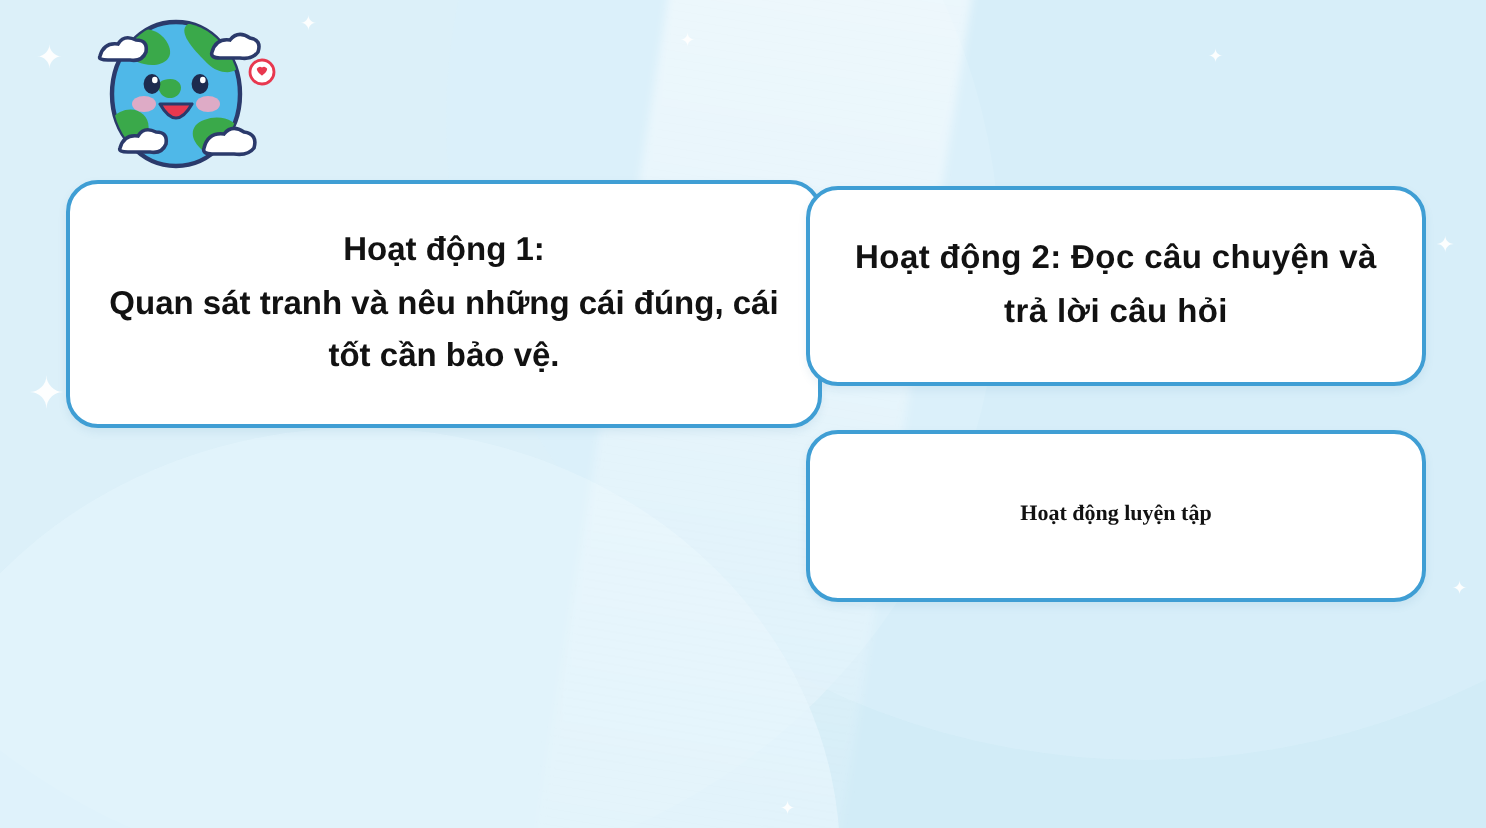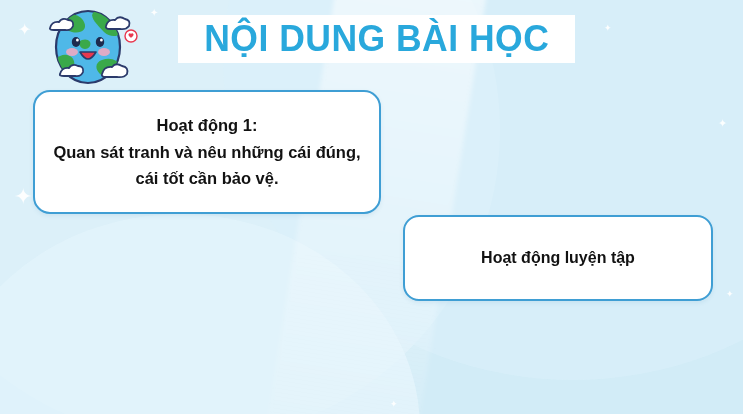--- a/index.html
+++ b/index.html
@@ -110,31 +110,31 @@
     text-align: center;
     color: #121212;
     font-weight: bold;
     box-shadow: 0 2px 4px rgba(60,130,170,.10);
   }
   .card-text {
     padding: 0 14px;
     line-height: 1.62;
   }
 
-  #card-1 { left: 33px;  top: 90px;  width: 348px; height: 124px; border-radius: 17px; }
+  #card-1 { left: 33px;  top: 90px;  width: 378px; height: 124px; }
   #card-1 .card-text { font-size: 16.5px; }
 
   #card-3 { left: 33px;  top: 255px; width: 348px; height: 148px; }
   #card-3 .card-text { font-size: 16.5px; }
 
   #card-2 { left: 403px; top: 93px;  width: 310px; height: 100px; }
   #card-2 .card-text { font-size: 16.5px; letter-spacing: .2px; }
 
   #card-4 { left: 403px; top: 215px; width: 310px; height: 86px; }
-  #card-4 .card-text { font-size: 16px; }
+  #card-4 .card-text { font-size: 11px; font-family: Liberation Serif, serif; }
 
   #card-5 { left: 403px; top: 313px; width: 310px; height: 83px; }
   #card-5 .card-text { font-size: 16.5px; }
 </style>
 </head>
 <body>
 
 <div id="slide">
 
   <div class="bg-wash-a"></div>
@@ -186,28 +186,28 @@
         <path d="M66 70 q2 -8 10 -7 q4 -5 10 -1 q7 1 5 8 q-3 4 -10 3 l-11 0 q-5 0 -4 -3 Z"></path>
       </g>
 
       <g transform="translate(95,32)">
         <circle cx="0" cy="0" r="6" fill="#ffffff" stroke="#e8384f" stroke-width="1.4"></circle>
         <path d="M-2.6 -1.6 a1.7 1.7 0 0 1 2.6 -0.6 a1.7 1.7 0 0 1 2.6 0.6 c0 1.7 -2.6 3.4 -2.6 3.4 s-2.6 -1.7 -2.6 -3.4 Z" fill="#e8384f"></path>
       </g>
     </svg>
   </div>
 
-  <div class="title-banner">
-    <div class="title-text">NỘI DUNG BÀI HỌC</div>
-  </div>
 
   <div class="card" id="card-1">
     <div class="card-text">Hoạt động 1:<br>Quan sát tranh và nêu những cái đúng, cái tốt cần bảo vệ.</div>
   </div>
 
 
+  <div class="card" id="card-2">
+    <div class="card-text">Hoạt động 2: Đọc câu chuyện và trả lời câu hỏi</div>
+  </div>
 
   <div class="card" id="card-4">
     <div class="card-text">Hoạt động luyện tập</div>
   </div>
 
 
 </div>
 
 </body></html>

